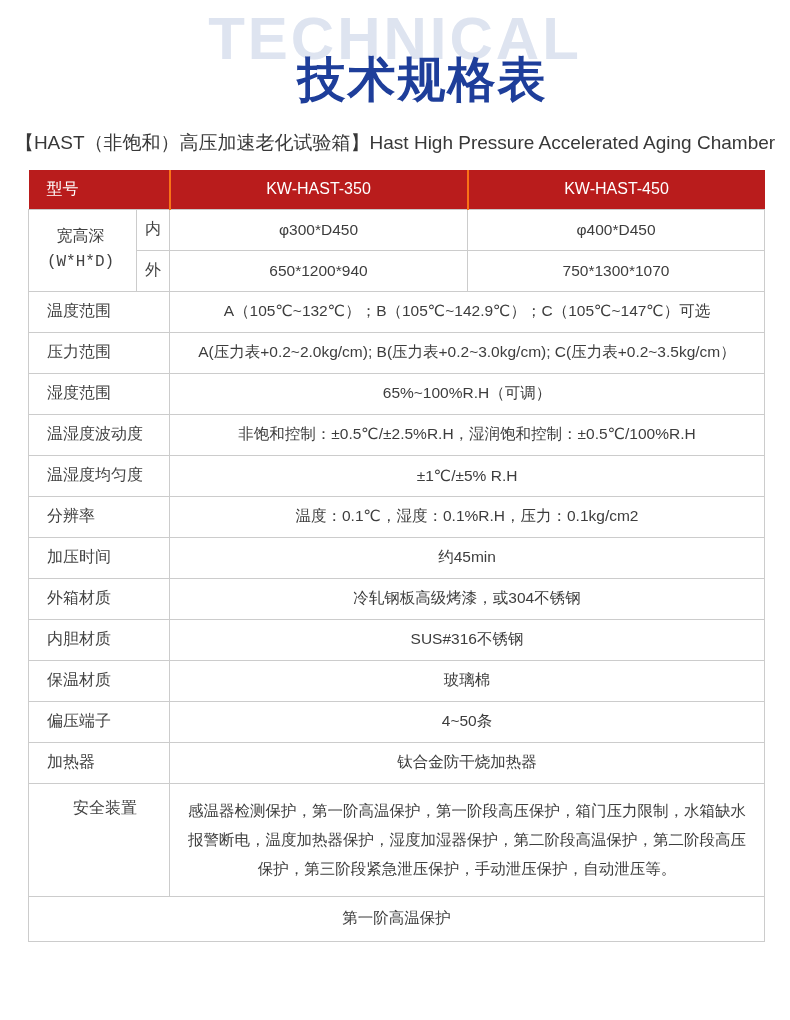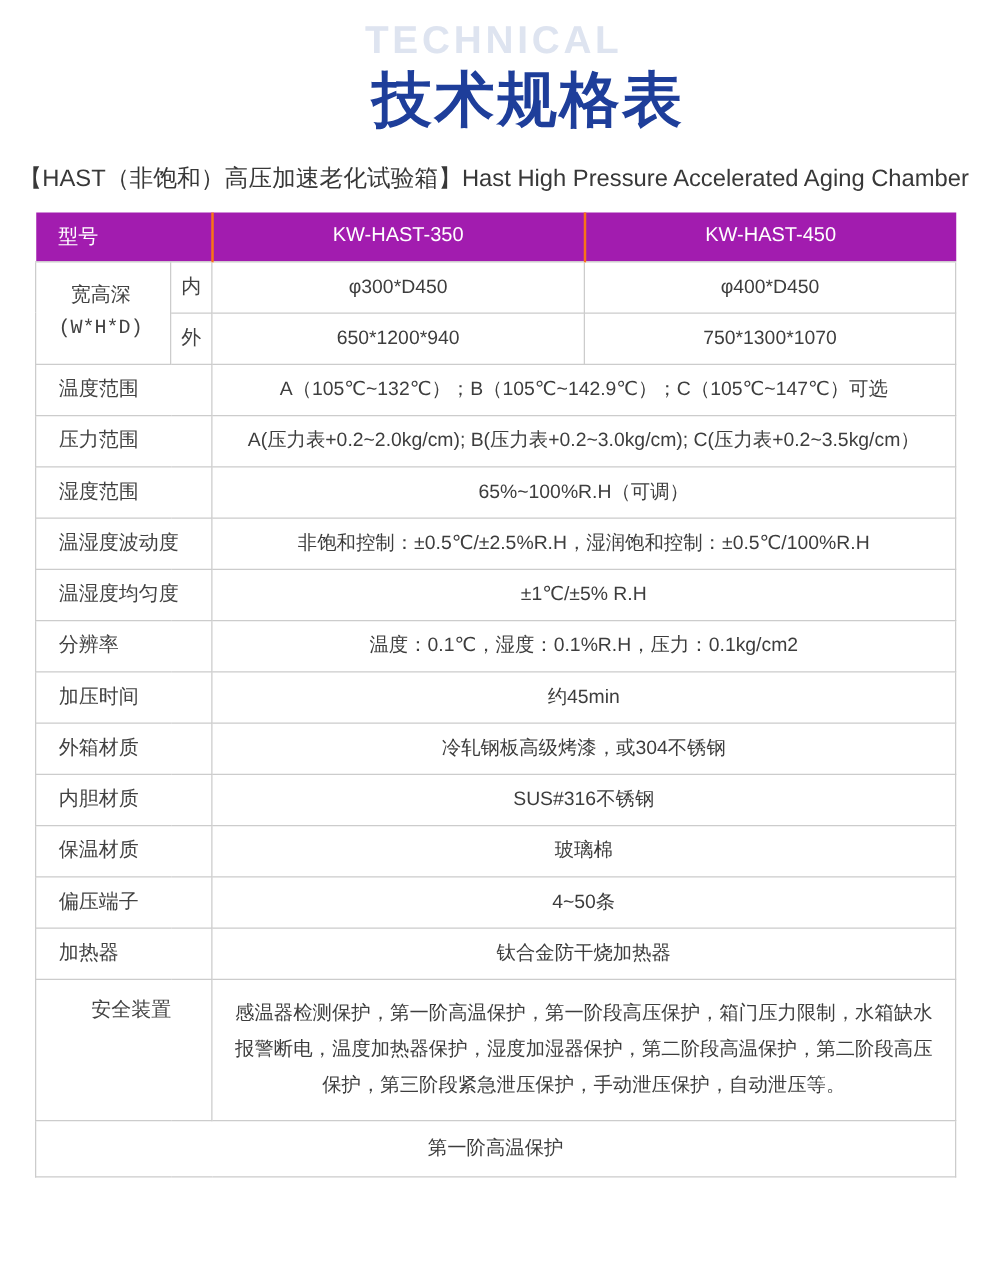--- a/index.html
+++ b/index.html
@@ -7,23 +7,23 @@
     margin: 0; padding: 0;
     width: 790px; height: 1020px;
     background: #ffffff;
     font-family: "Liberation Sans", "DejaVu Sans", sans-serif;
   }
   .page { position: relative; width: 790px; height: 1020px; overflow: hidden; }
 
   
   .hero { position: relative; height: 168px; }
   .watermark {
-    position: absolute; top: 14px; left: 0; right: 0;
+    position: absolute; top: 4px; left: 0; right: 0;
     text-align: center;
-    font-size: 31px; font-weight: bold; letter-spacing: 3px;
+    font-size: 60px; font-weight: bold; letter-spacing: 3px;
     color: #dee4f0;
     user-select: none;
   }
   .page-title {
     position: absolute; top: 40px; left: 16px; right: 0;
     margin: 8px; text-align: center;
     font-size: 48px; font-weight: bold;
     color: #1e3e9a;
     letter-spacing: 2px;
     padding-left: 39px;
@@ -43,21 +43,21 @@
     border-collapse: collapse;
     table-layout: fixed;
     color: #3d3d3d;
   }
   col.c-label { width: 108px; }
   col.c-sub   { width: 33px;  }
   col.c-d1    { width: 298px; }
   col.c-d2    { width: 297px; }
 
   .spec-table th {
-    background: #a21caf;
+    background: #b91c1c;
     color: #ffffff;
     height: 39px;
     font-size: 16px;
     font-weight: 500;
     border: none;
     border-bottom: 1px solid #c9c9c9;
   }
   .spec-table th + th { border-left: 2px solid #f97316; }
   .spec-table th.model-label { text-align: left; padding-left: 18px; }
 

